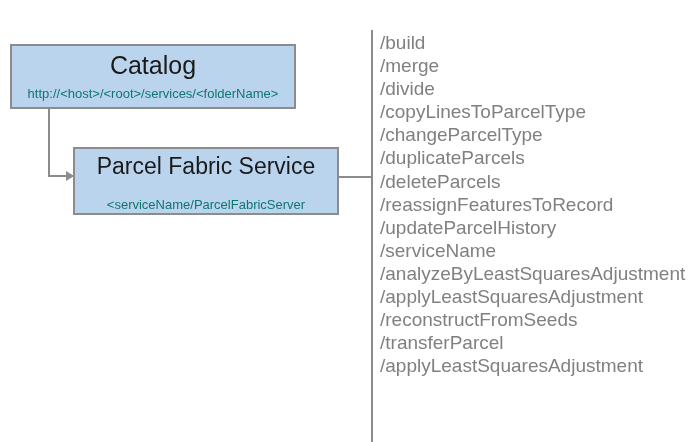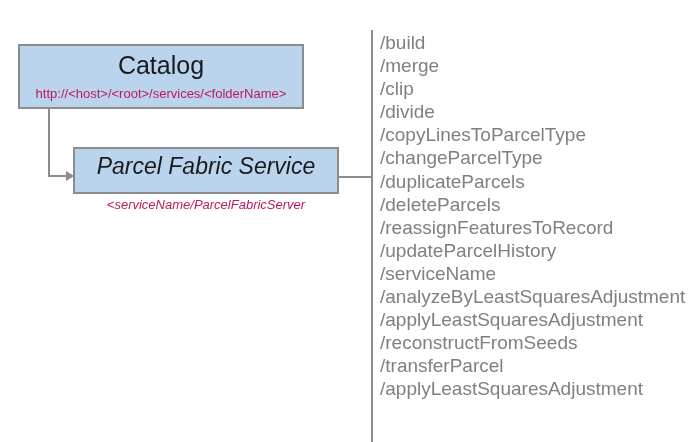--- a/index.html
+++ b/index.html
@@ -26,43 +26,41 @@
     border: 2px solid #8c8c8c;
     text-align: center;
   }
   .node-title {
     color: #1a1a1a;
     font-weight: normal;
     line-height: 1.1;
     white-space: nowrap;
   }
   .node-sub {
-    color: #be185d;
+    color: #0f766e;
     line-height: 1.1;
     white-space: nowrap;
   }
 
   #catalog-node {
     left: 10px;
     top: 44px;
     width: 286px;
     height: 65px;
     padding-top: 6px;
-    margin-left: 8px;
   }
   #catalog-node .node-title { font-size: 25px; }
   #catalog-node .node-sub  { font-size: 13px; margin-top: 7px; }
 
   #parcel-node {
     left: 73px;
     top: 147px;
     width: 266px;
-    height: 47px;
+    height: 68px;
     padding-top: 5px;
-    font-style: italic;
   }
   #parcel-node .node-title { font-size: 23px; }
   #parcel-node .node-sub  { font-size: 13px; margin-top: 19px; }
 
   
   .conn {
     position: absolute;
     background: #8c8c8c;
   }
   
@@ -138,21 +136,20 @@
 
   <div class="conn" id="conn-drop"></div>
   <div class="conn" id="conn-run"></div>
   <div id="conn-arrow"></div>
   <div class="conn" id="conn-stub"></div>
   <div class="conn" id="ops-rule"></div>
 
   <ul id="ops-list">
     <li>/build</li>
     <li>/merge</li>
-    <li>/clip</li>
     <li>/divide</li>
     <li>/copyLinesToParcelType</li>
     <li>/changeParcelType</li>
     <li>/duplicateParcels</li>
     <li>/deleteParcels</li>
     <li>/reassignFeaturesToRecord</li>
     <li>/updateParcelHistory</li>
     <li>/serviceName</li>
     <li>/analyzeByLeastSquaresAdjustment</li>
     <li>/applyLeastSquaresAdjustment</li>

